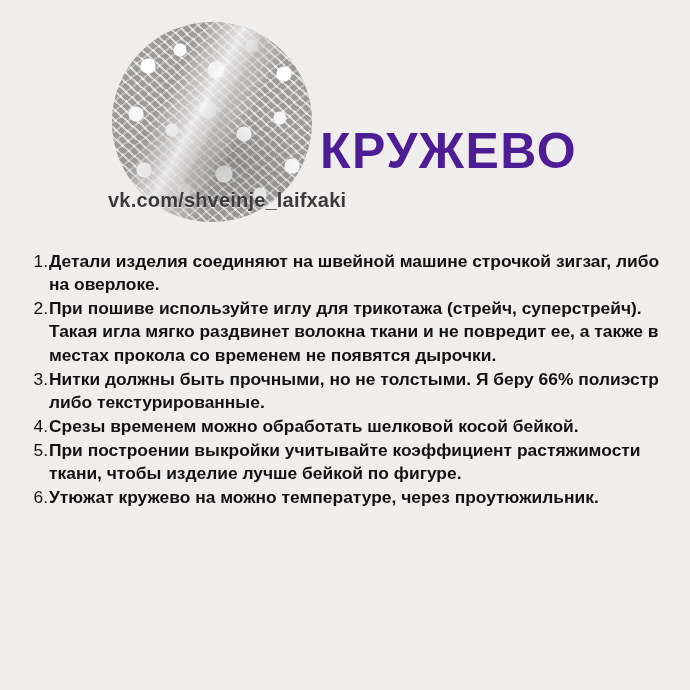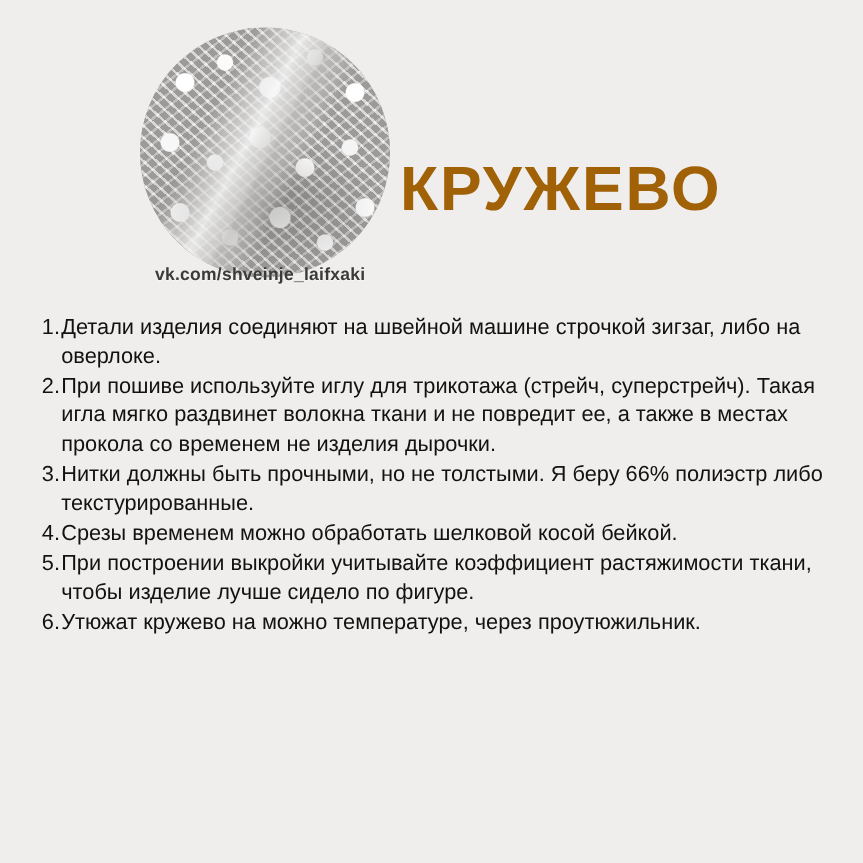--- a/index.html
+++ b/index.html
@@ -70,38 +70,37 @@
   .lace-folds {
     position: absolute;
     inset: 0;
     background:
       linear-gradient(118deg, rgba(255,255,255,0.0) 30%, rgba(255,255,255,0.75) 44%, rgba(150,148,146,0.35) 52%, rgba(255,255,255,0.0) 62%),
       linear-gradient(-62deg, rgba(255,255,255,0.0) 38%, rgba(255,255,255,0.6) 50%, rgba(130,128,126,0.3) 58%, rgba(255,255,255,0.0) 70%),
       radial-gradient(ellipse 70% 40% at 50% 72%, rgba(90,88,86,0.35) 0%, rgba(90,88,86,0) 70%);
   }
   .watermark {
     position: absolute;
-    left: 124px;
+    left: 108px;
     top: 167px;
-    font-size: 14px;
+    font-size: 20px;
     font-weight: bold;
     color: #3a3a3a;
     letter-spacing: 0.2px;
     white-space: nowrap;
     text-shadow: 0 1px 0 rgba(255,255,255,0.55);
-    margin-top: 22px;
   }
   .title {
     position: absolute;
     left: 320px;
     top: 88px;
     font-size: 50px;
     font-weight: bold;
     letter-spacing: 1.5px;
-    color: #a16207;
+    color: #4c1d95;
     line-height: 1;
     margin-top: 16px;
   }
 
   
   .tips {
     position: absolute;
     left: 26px;
     top: 250px;
     width: 648px;
@@ -115,20 +114,21 @@
     margin-bottom: 1px;
   }
   .tip-num {
     flex: 0 0 auto;
     width: 22px;
     text-align: right;
     padding-right: 1px;
   }
   .tip-text {
     flex: 1 1 auto;
+    font-weight: bold;
   }
 </style>
 </head>
 <body>
 
 <div class="page">
 
   <div class="header">
 
     <div class="photo-wrap">
@@ -145,36 +145,36 @@
 
   <div class="tips">
 
     <div class="tip">
       <span class="tip-num">1.</span>
       <span class="tip-text">Детали изделия соединяют на швейной машине строчкой зигзаг, либо на оверлоке.</span>
     </div>
 
     <div class="tip">
       <span class="tip-num">2.</span>
-      <span class="tip-text">При пошиве используйте иглу для трикотажа (стрейч, суперстрейч). Такая игла мягко раздвинет волокна ткани и не повредит ее, а также в местах прокола со временем не изделия дырочки.</span>
+      <span class="tip-text">При пошиве используйте иглу для трикотажа (стрейч, суперстрейч). Такая игла мягко раздвинет волокна ткани и не повредит ее, а также в местах прокола со временем не появятся дырочки.</span>
     </div>
 
     <div class="tip">
       <span class="tip-num">3.</span>
       <span class="tip-text">Нитки должны быть прочными, но не толстыми. Я беру 66% полиэстр либо текстурированные.</span>
     </div>
 
     <div class="tip">
       <span class="tip-num">4.</span>
       <span class="tip-text">Срезы временем можно обработать шелковой косой бейкой.</span>
     </div>
 
     <div class="tip">
       <span class="tip-num">5.</span>
-      <span class="tip-text">При построении выкройки учитывайте коэффициент растяжимости ткани, чтобы изделие лучше сидело по фигуре.</span>
+      <span class="tip-text">При построении выкройки учитывайте коэффициент растяжимости ткани, чтобы изделие лучше бейкой по фигуре.</span>
     </div>
 
     <div class="tip">
       <span class="tip-num">6.</span>
       <span class="tip-text">Утюжат кружево на можно температуре, через проутюжильник.</span>
     </div>
 
   </div>
 </div>
 

